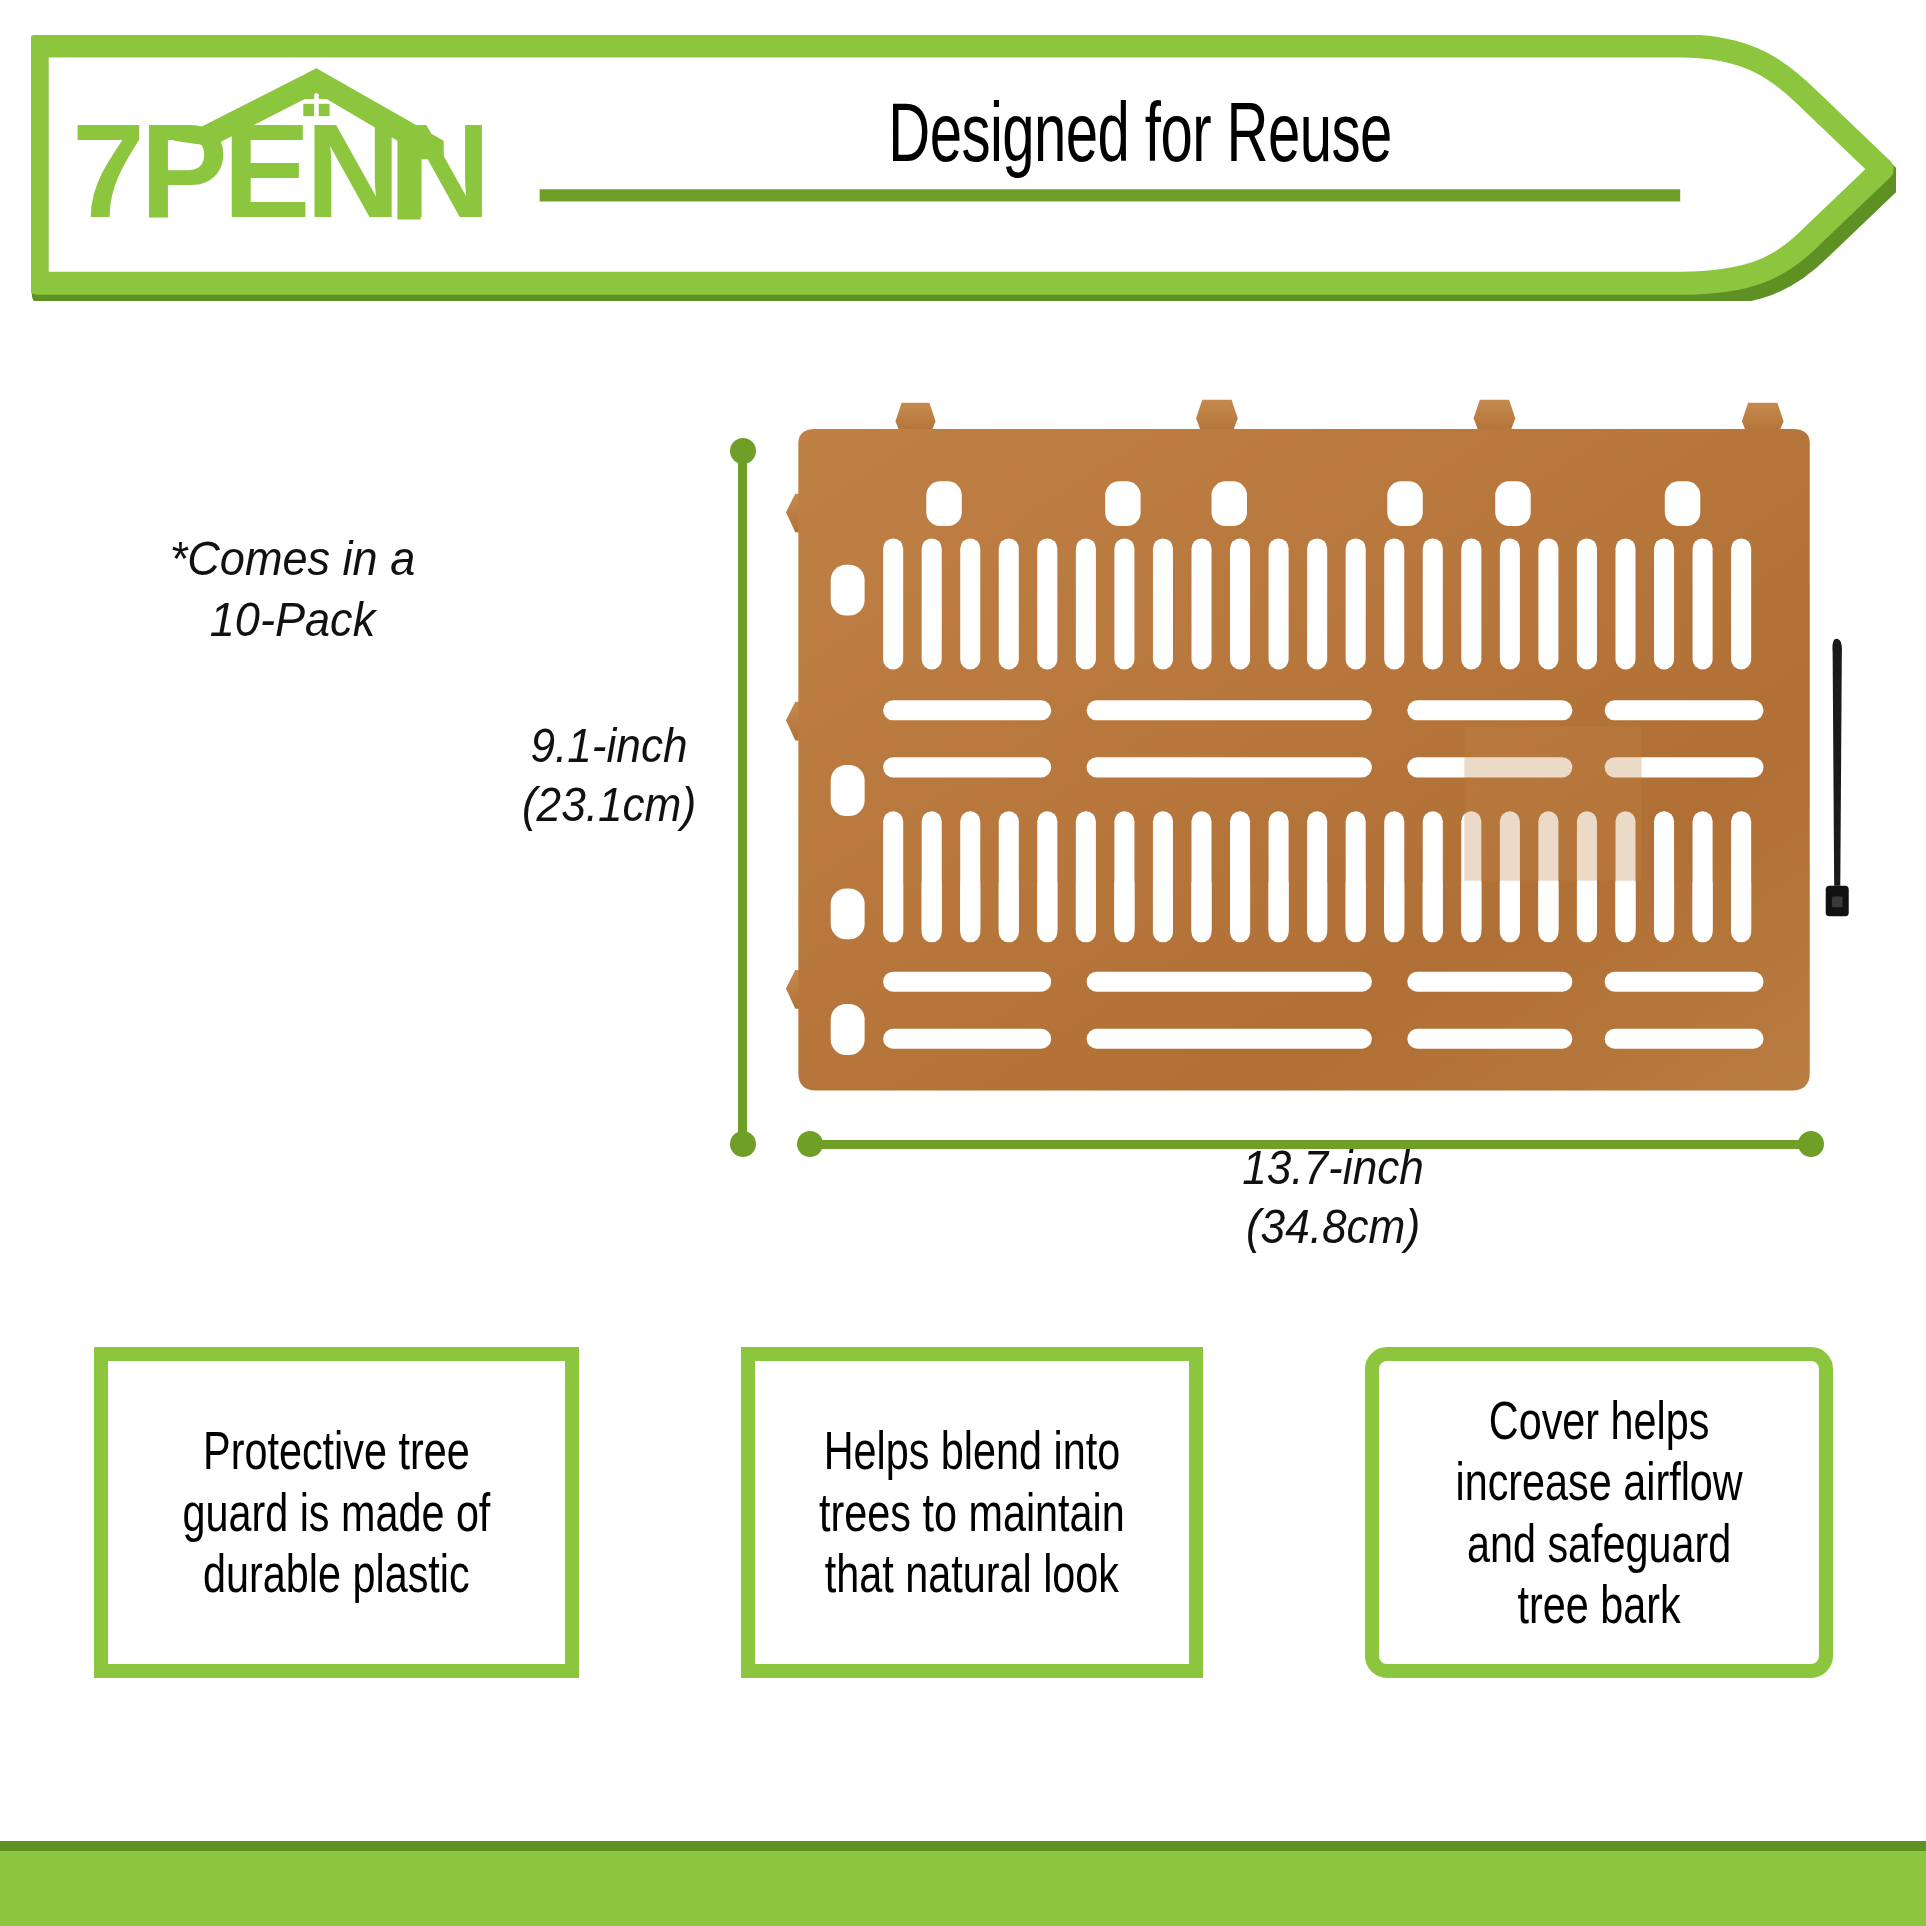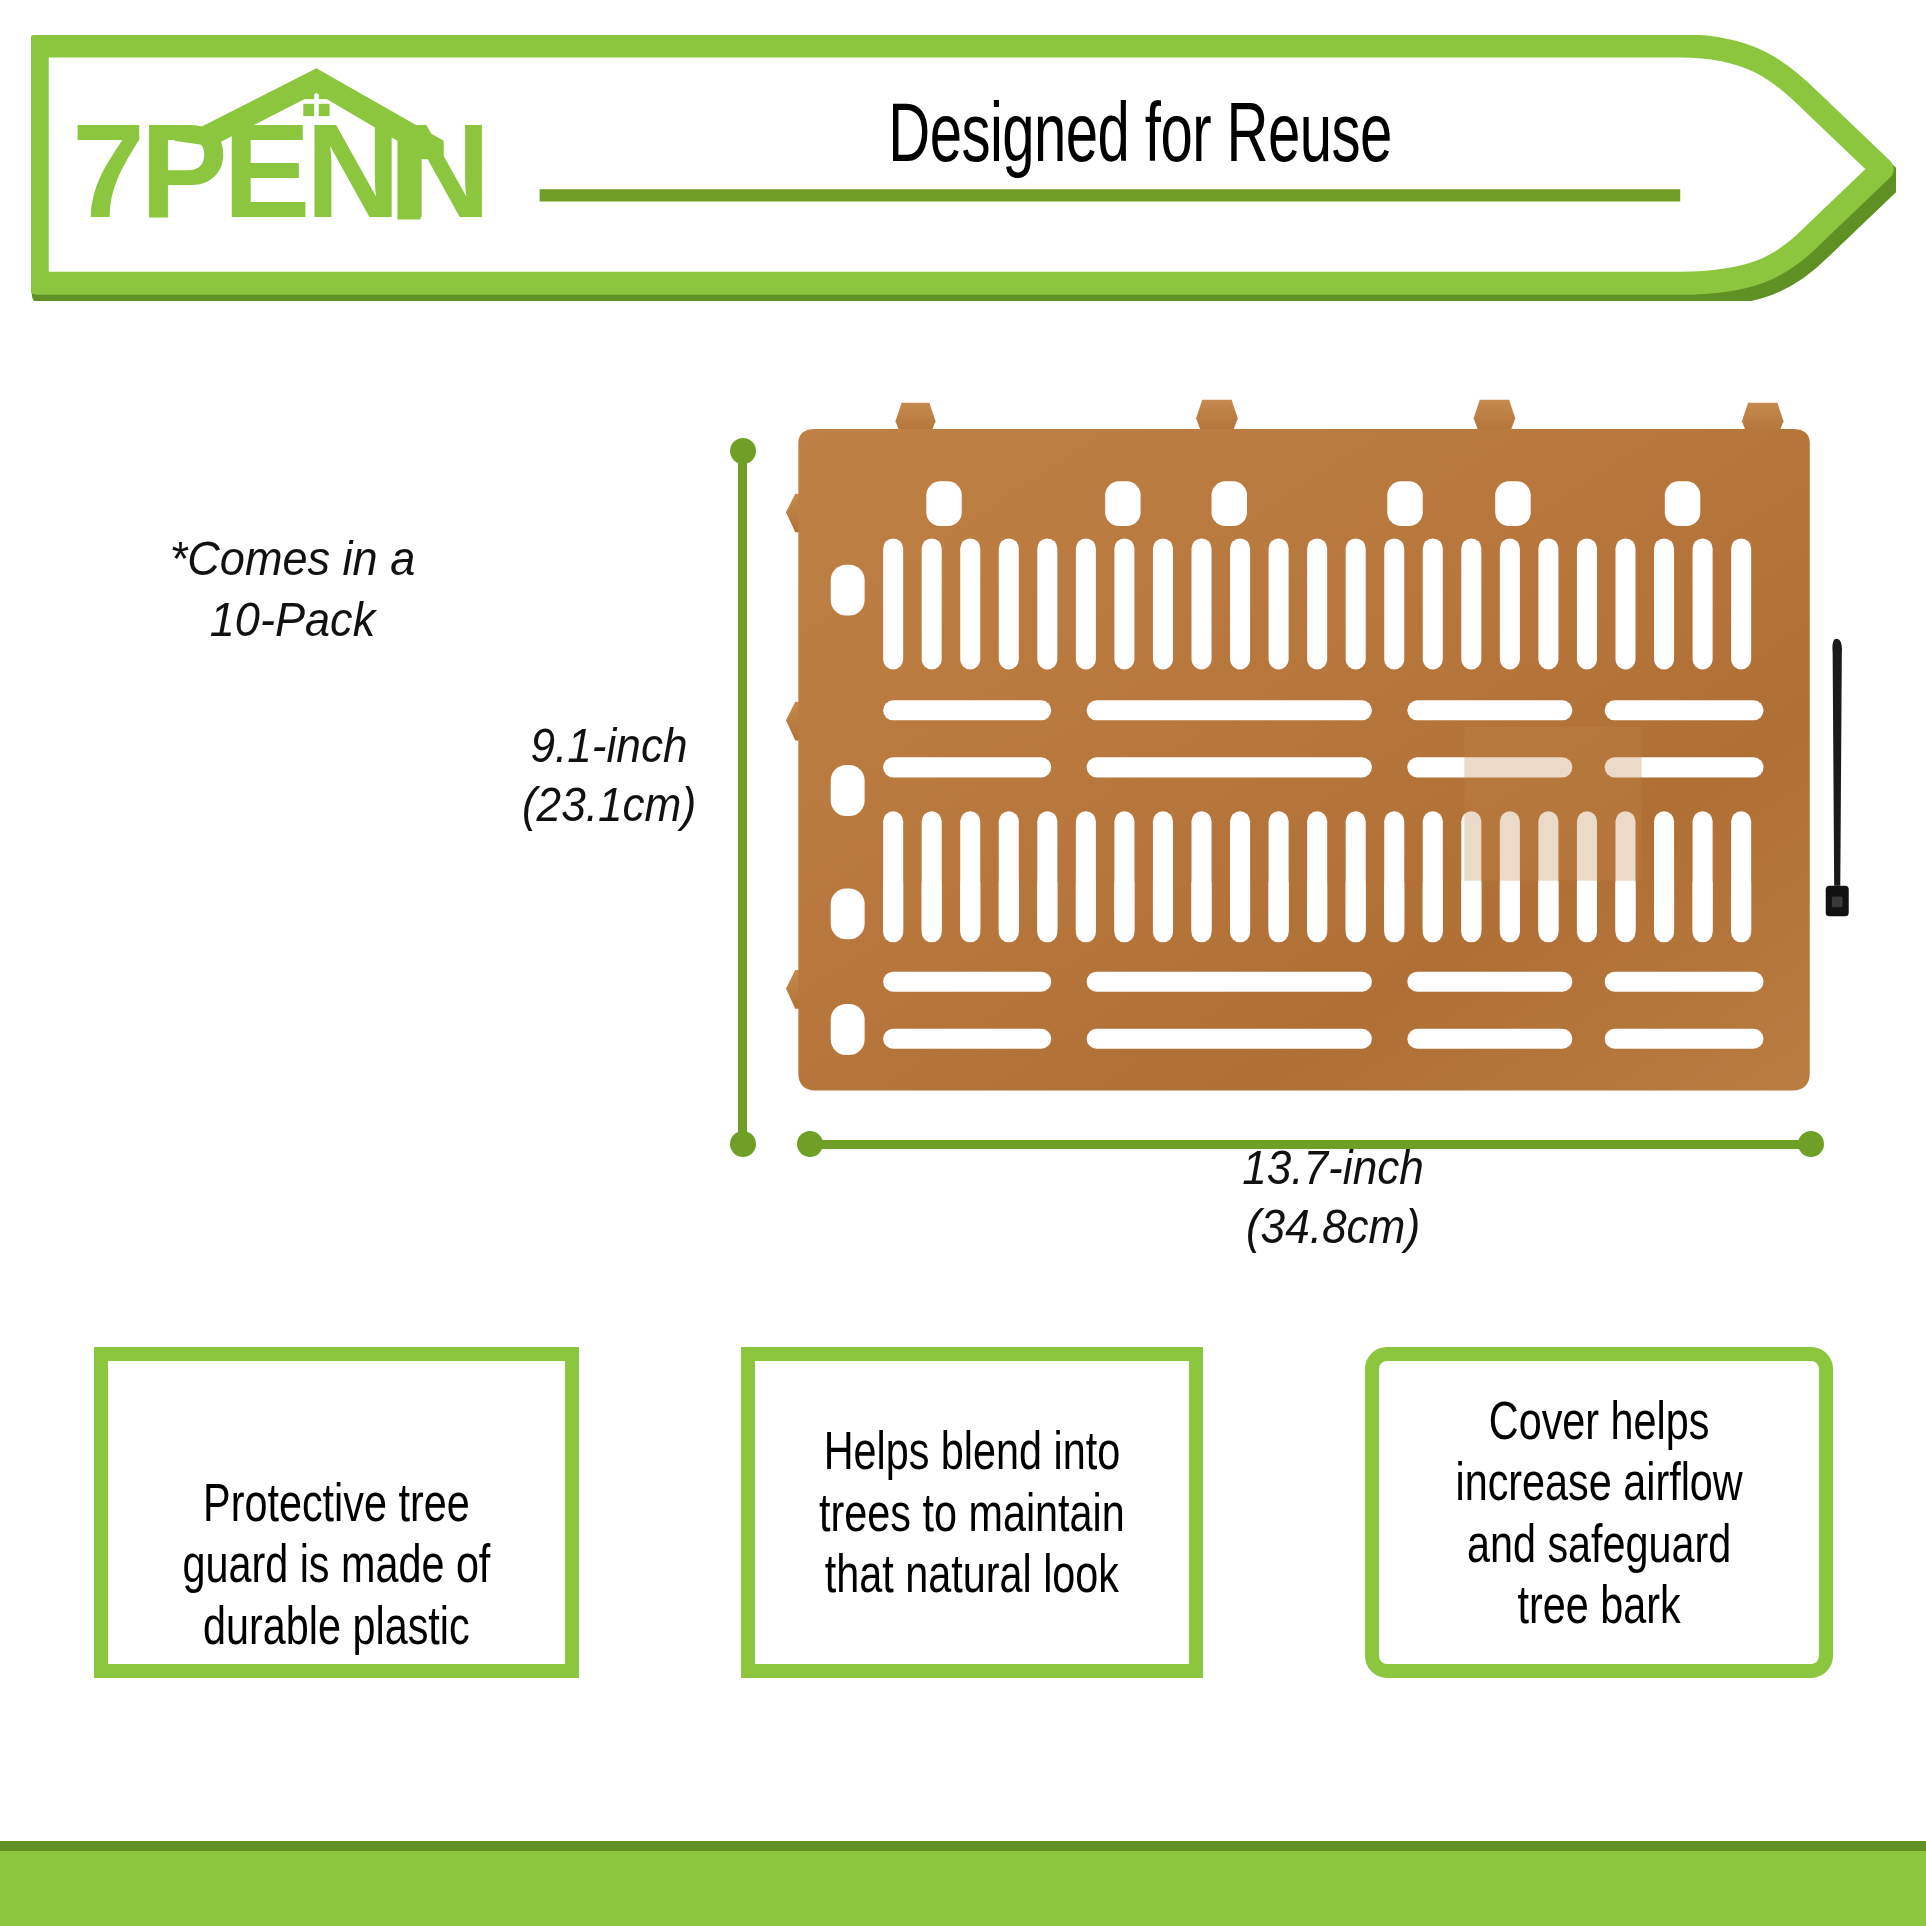--- a/index.html
+++ b/index.html
@@ -142,21 +142,21 @@
   }
   .feature-text {
     text-align: center;
     font-size: 53px;
     line-height: 1.16;
     color: #000;
     transform: scaleX(0.78);
     transform-origin: center center;
     white-space: pre-line;
   }
-  #feature-box-1 { left: 94px;  top: 1347px; width: 485px; height: 331px; align-items: flex-end; }
+  #feature-box-1 { left: 94px;  top: 1347px; width: 485px; height: 331px; }
   #feature-box-2 { left: 741px;  top: 1347px; width: 462px; height: 331px; }
   #feature-box-3 { left: 1365px; top: 1347px; width: 468px; height: 331px; border-radius: 22px; }
 
   
   #bottom-bar {
     position: absolute;
     left: 0;
     bottom: 0;
     width: 1926px;
     height: 85px;

